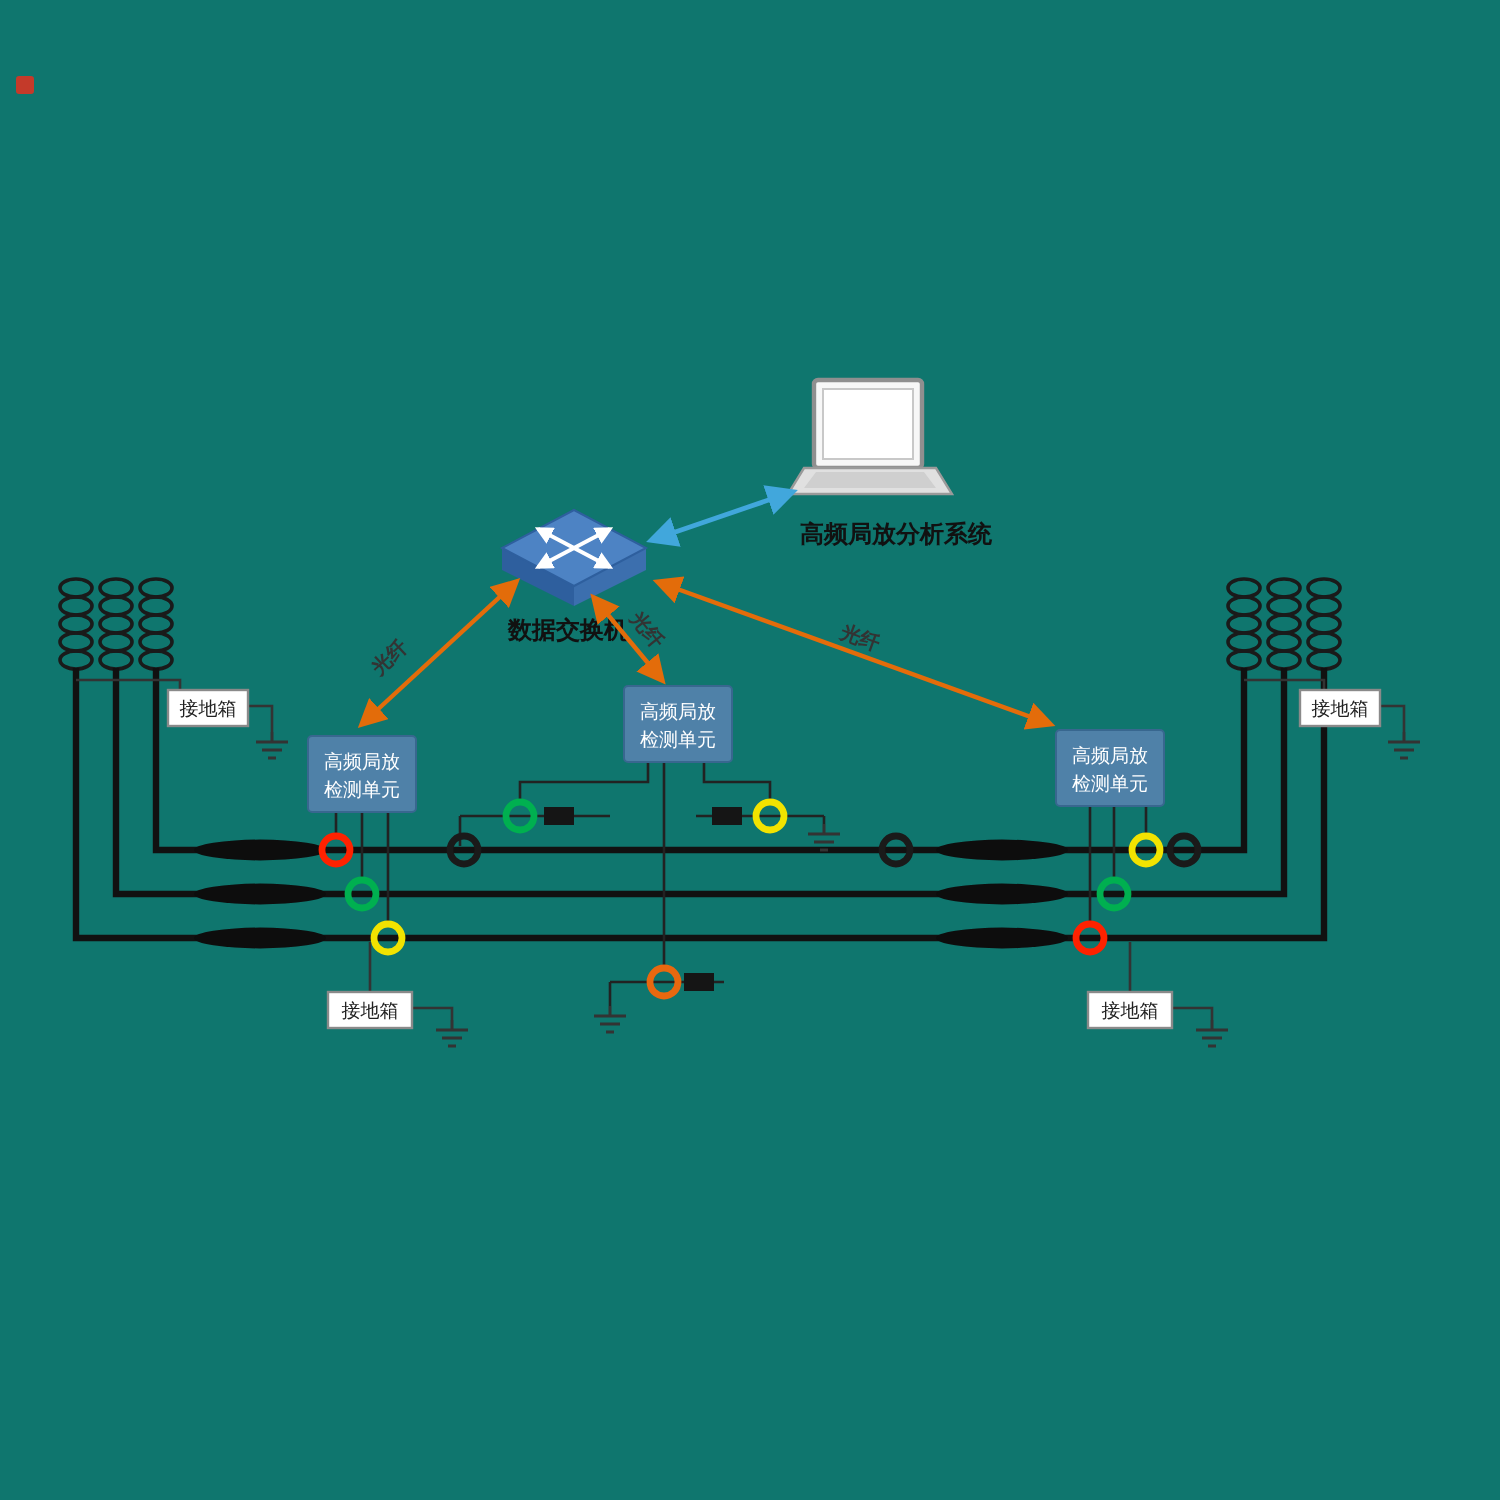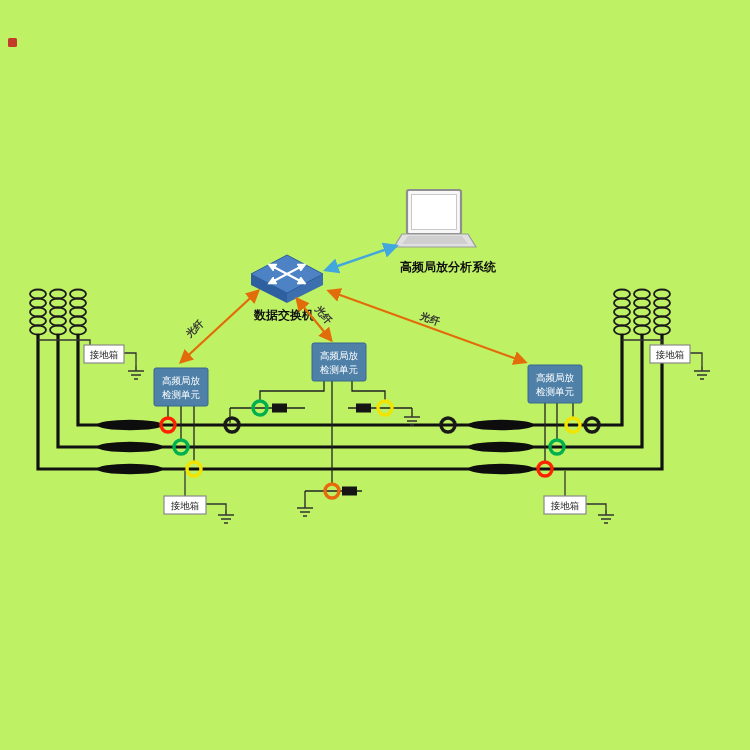--- a/index.html
+++ b/index.html
@@ -1,16 +1,16 @@
 <!DOCTYPE html>
 <html><head>
 <meta charset="utf-8">
 <style>
   html,body{margin:0;padding:0;background:#fff;}
-  .stage{position:relative;width:750px;height:750px;background:#bef264;overflow:hidden;
+  .stage{position:relative;width:750px;height:750px;background:#0f766e;overflow:hidden;
          font-family:"Liberation Sans","DejaVu Sans",sans-serif;}
   svg text{font-family:"Liberation Sans","DejaVu Sans",sans-serif;}
   .lbl{fill:#111;font-size:12px;font-weight:bold;}
   .fiber{fill:#333;font-size:10px;font-weight:600;}
   .unit-t{fill:#fff;font-size:9.5px;text-anchor:middle;}
   .gbox-t{fill:#222;font-size:9.5px;text-anchor:middle;}
 </style>
 </head>
 <body>
 

